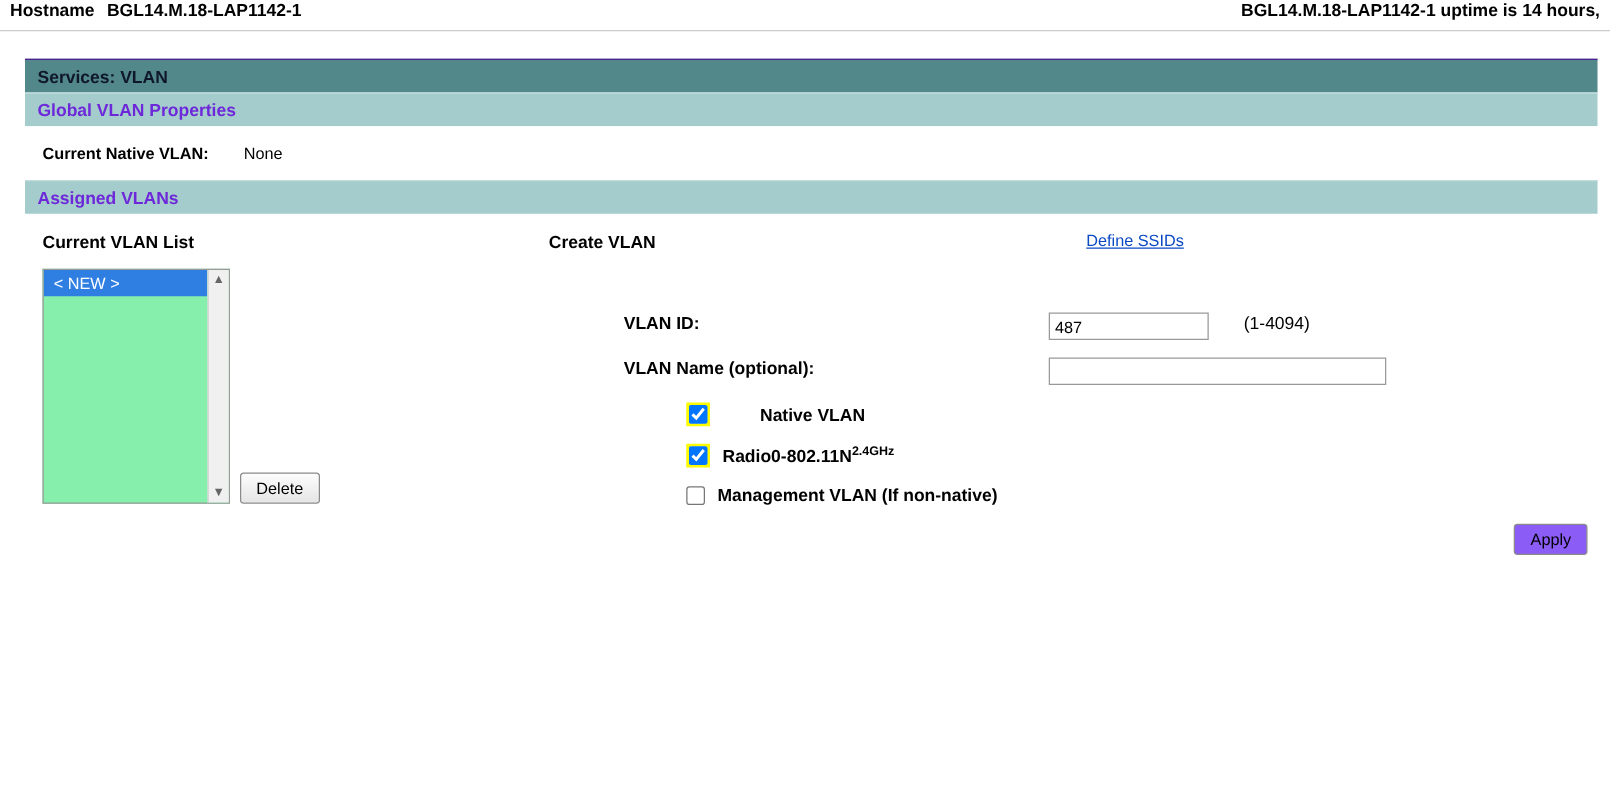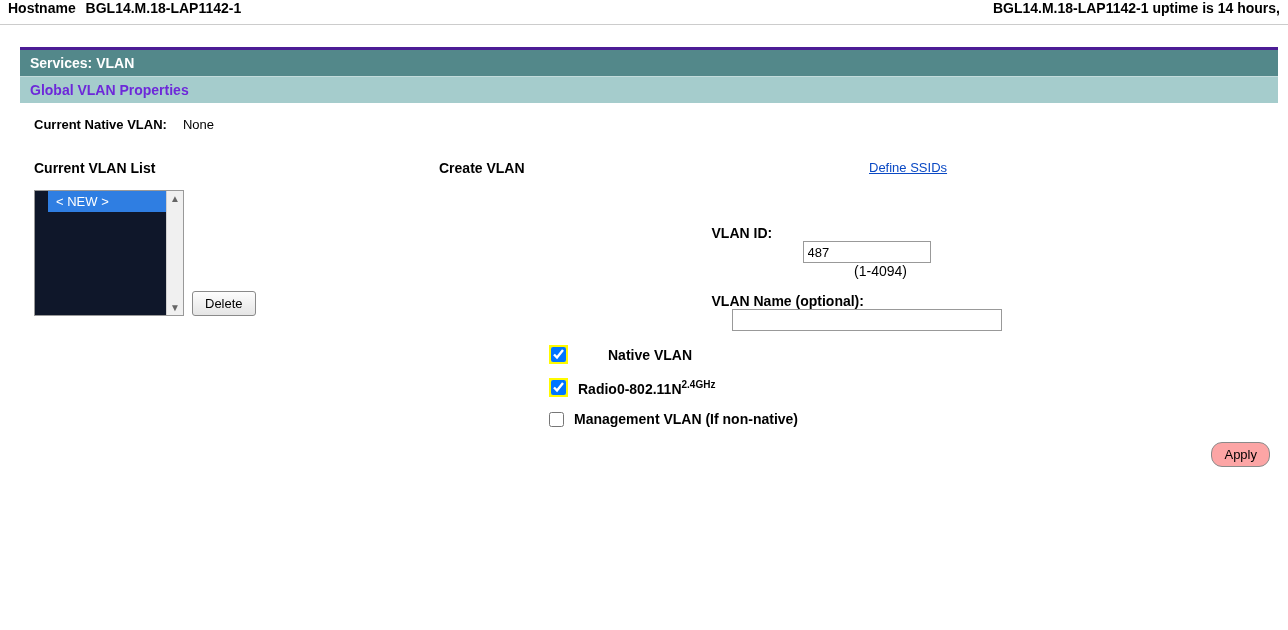--- a/index.html
+++ b/index.html
@@ -15,64 +15,63 @@
       justify-content: space-between;
       padding: 0 8px 4px 8px;
       font-weight: bold;
       font-size: 14px;
     }
     .top-row .hostname-label { margin-right: 6px; }
     .hr-line { border-top: 1px solid #ccc; margin: 4px 0 22px 0; }
     .panel { margin: 0 10px 0 20px; }
     .hdr-dark {
       background: #53888a;
-      color: #ffffff;
+      color: #0f172a;
       font-weight: bold;
       padding: 5px 10px;
       font-size: 14px;
-      border-top: 3px solid #4c1d95;
+      border-top: 1px solid #4c1d95;
     }
     .hdr-light {
       background: #a5cccc;
       color: #6d28d9;
       font-weight: bold;
       padding: 5px 10px;
       font-size: 14px;
       border-top: 1px solid #c2dbdb;
     }
     .section-body {
       background: #fff;
       padding: 14px 14px;
     }
-    .kv-row { display: flex; gap: 16px; align-items: center; }
+    .kv-row { display: flex; gap: 28px; align-items: center; }
     .kv-label { font-weight: bold; }
     .three-col {
       display: flex;
       align-items: flex-start;
       gap: 0;
       padding: 14px 14px 30px 14px;
       position: relative;
     }
     .col-left { width: 405px; }
     .col-mid { width: 430px; }
     .col-right { flex: 1; }
     .col-heading {
       font-weight: bold;
       font-size: 14px;
       margin-bottom: 14px;
     }
     .listbox-wrap { display: flex; align-items: flex-end; gap: 8px; }
     .listbox {
       width: 150px;
-      height: 126px;
+      height: 188px;
       border: 1px solid #999;
-      background: #0f172a;
+      background: #86efac;
       position: relative;
       display: flex;
-      padding-left: 13px;
     }
     .listbox-inner { flex: 1; overflow-y: auto; }
     .list-item {
       padding: 3px 8px;
       font-size: 13px;
       cursor: default;
     }
     .list-item.selected { background: #2f7ee2; color: #fff; }
     .scrollbar {
       width: 17px;
@@ -90,23 +89,21 @@
       background: linear-gradient(#fdfdfd, #e5e5e5);
       border: 1px solid #8a8a8a;
       border-radius: 3px;
       padding: 4px 12px;
       font-size: 13px;
       cursor: pointer;
     }
     .link { color: #0a49c4; text-decoration: underline; cursor: pointer; font-size: 13px; }
     .form-row {
       display: flex;
-      align-items: center;
       margin-bottom: 14px;
-      flex-direction: column;
     }
     .form-label {
       font-weight: bold;
       width: 370px;
       padding-left: 30px;
       font-size: 14px;
     }
     .text-input {
       border: 1px solid #999;
       padding: 3px 4px;
@@ -130,21 +127,21 @@
     }
     .cb-hl { background: #fffb00; padding: 2px; display: inline-flex; }
     sup { font-size: 10px; font-weight: bold; }
     .footer-btns {
       position: absolute;
       right: 8px;
       bottom: 4px;
       display: flex;
       gap: 6px;
     }
-    .btn.hl { background: #fca5a5; border-radius: 11px; }
+    .btn.hl { background: #8b5cf6; }
   </style>
 </head>
 <body>
 
 <div class="top-row">
   <div>
     <span class="hostname-label">Hostname</span>
     <span>BGL14.M.18-LAP1142-1</span>
   </div>
   <div>BGL14.M.18-LAP1142-1 uptime is 14 hours,</div>
@@ -155,20 +152,21 @@
   <div class="hdr-dark">Services: VLAN</div>
   <div class="hdr-light">Global VLAN Properties</div>
 
   <div class="section-body">
     <div class="kv-row">
       <span class="kv-label">Current Native VLAN:</span>
       <span>None</span>
     </div>
   </div>
 
+  <div class="hdr-light">Assigned VLANs</div>
 
   <div class="three-col">
 
     <div class="col-left">
       <div class="col-heading">Current VLAN List</div>
       <div class="listbox-wrap">
         <div class="listbox">
           <div class="listbox-inner">
             <div class="list-item selected">&lt; NEW &gt;</div>
           </div>

